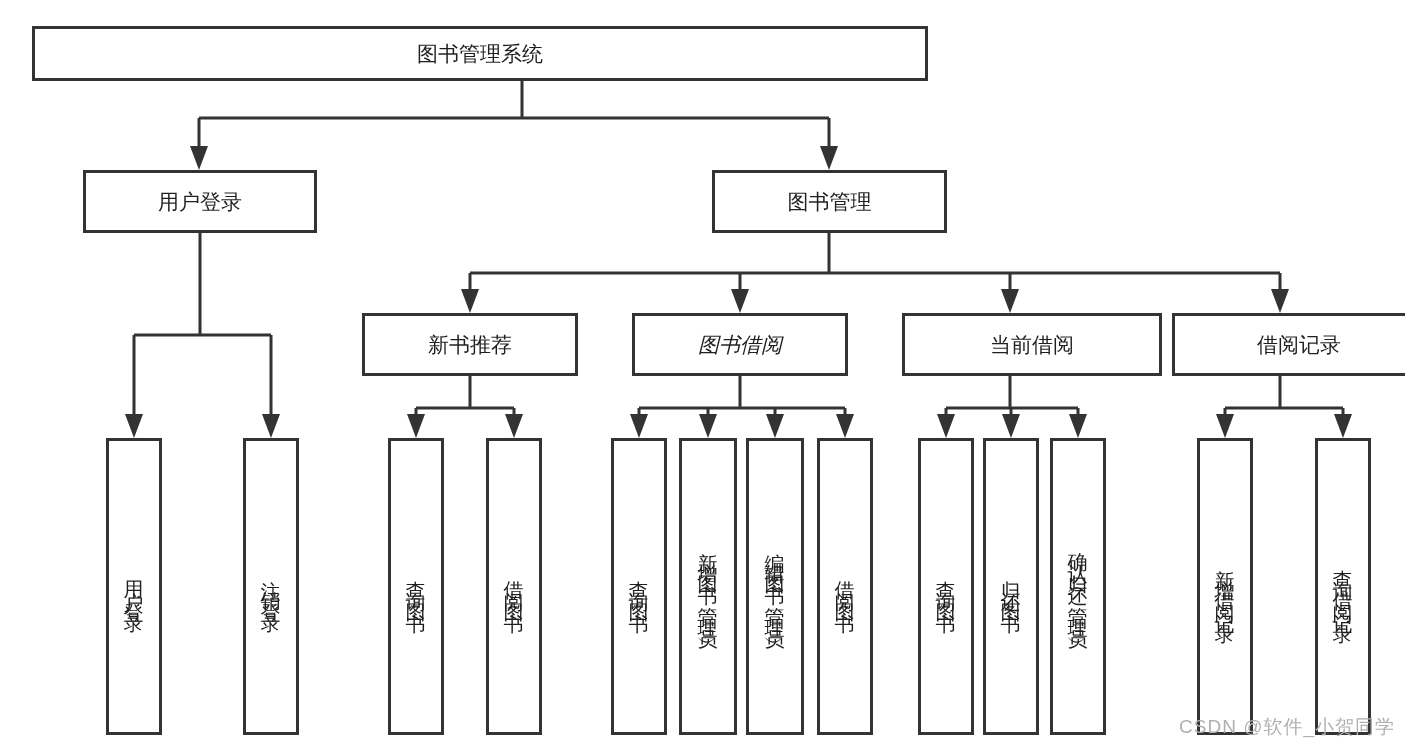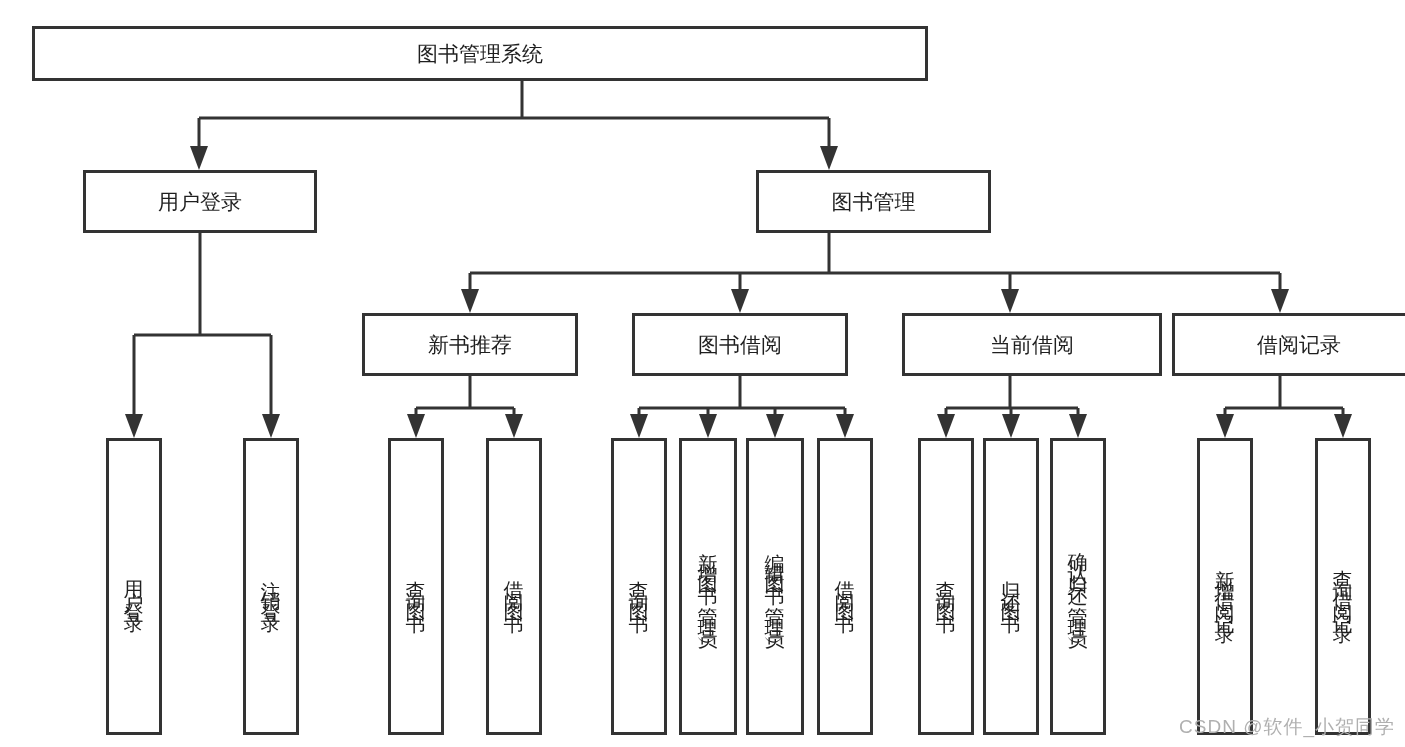--- a/index.html
+++ b/index.html
@@ -62,24 +62,24 @@
     <polygon points="937,414 955,414 946,438"></polygon>
     <polygon points="1002,414 1020,414 1011,438"></polygon>
     <polygon points="1069,414 1087,414 1078,438"></polygon>
     <polygon points="1216,414 1234,414 1225,438"></polygon>
     <polygon points="1334,414 1352,414 1343,438"></polygon>
   </svg>
 
   <div class="node" style="left:21px; top:26px; width:896px; height:55px;margin-left:11px;">图书管理系统</div>
 
   <div class="node" style="left:83px; top:170px; width:234px; height:63px;">用户登录</div>
-  <div class="node" style="left:712px; top:170px; width:235px; height:63px;margin-left:44px;">图书管理</div>
+  <div class="node" style="left:712px; top:170px; width:235px; height:63px;">图书管理</div>
 
   <div class="node" style="left:362px; top:313px; width:216px; height:63px;">新书推荐</div>
-  <div class="node" style="left:632px; top:313px; width:216px; height:63px;">图书借阅</div>
+  <div class="node" style="left:632px; top:313px; width:216px; height:63px;font-style:italic;">图书借阅</div>
   <div class="node" style="left:902px; top:313px; width:260px; height:63px;">当前借阅</div>
   <div class="node" style="left:1172px; top:313px; width:254px; height:63px;">借阅记录</div>
 
   <div class="node leaf" style="left:106px; top:438px; width:56px; height:297px;">
     <span class="vtext">用户登录</span>
   </div>
   <div class="node leaf" style="left:243px; top:438px; width:56px; height:297px;">
     <span class="vtext">注销登录</span>
   </div>
 

